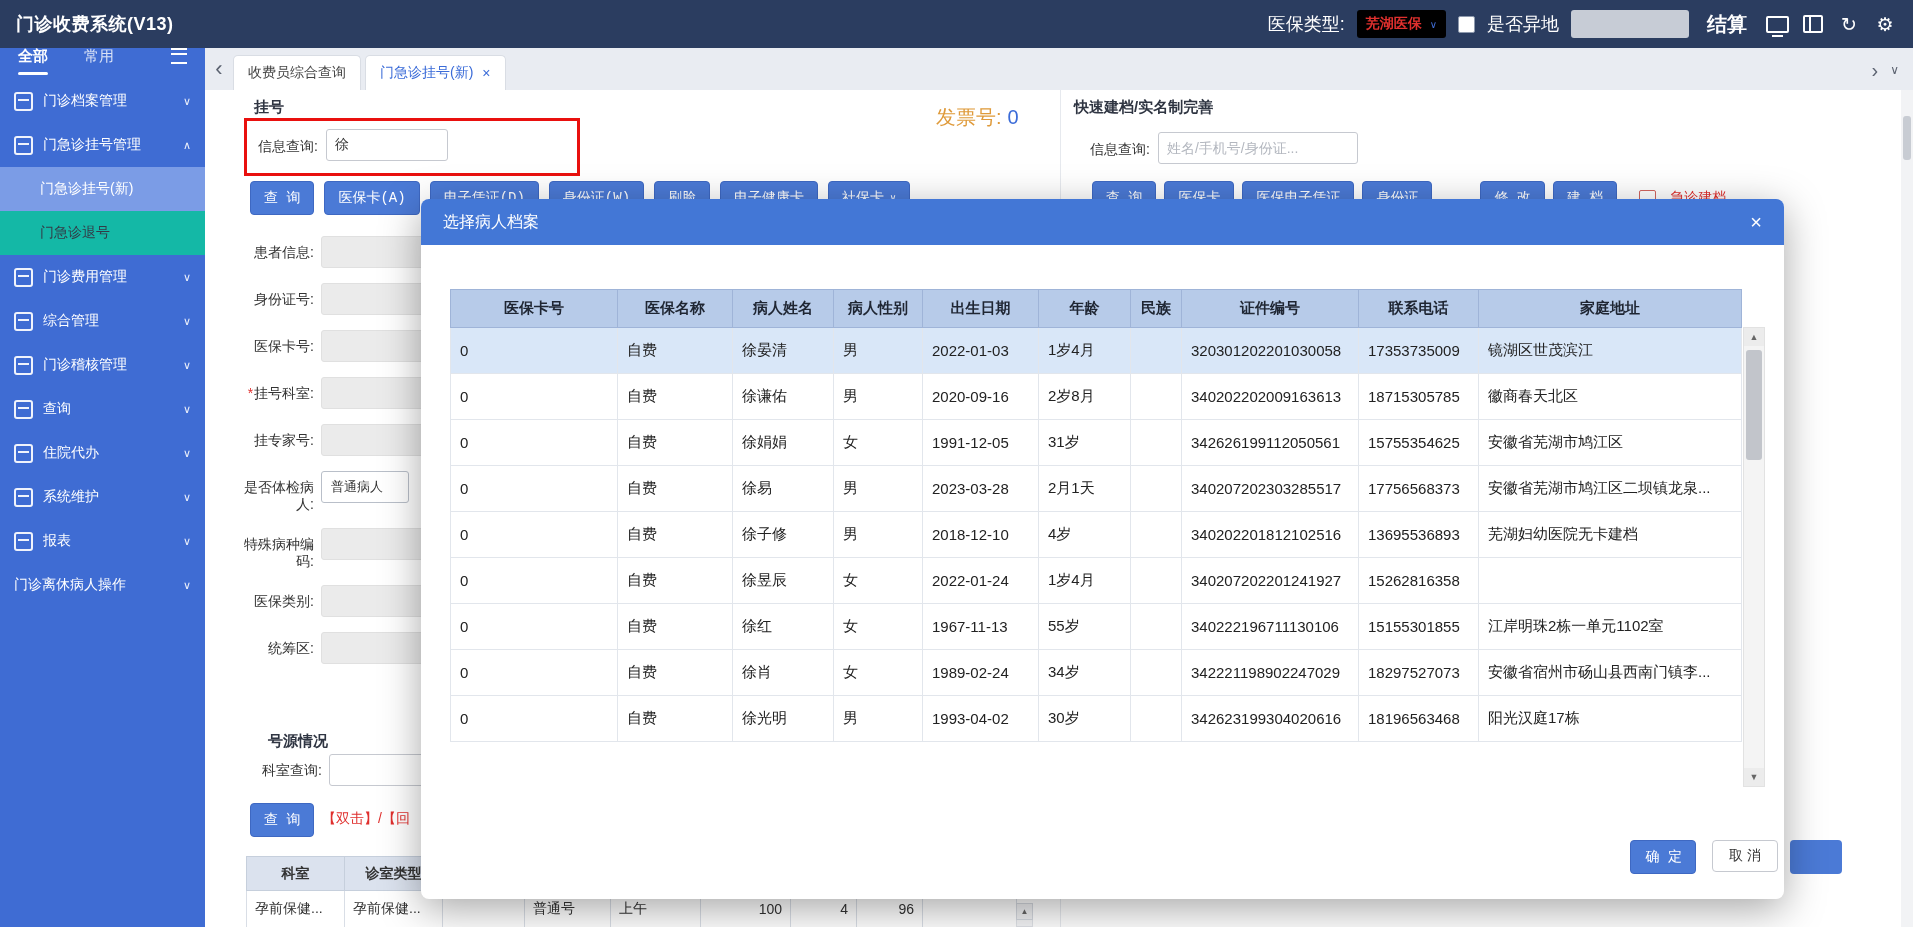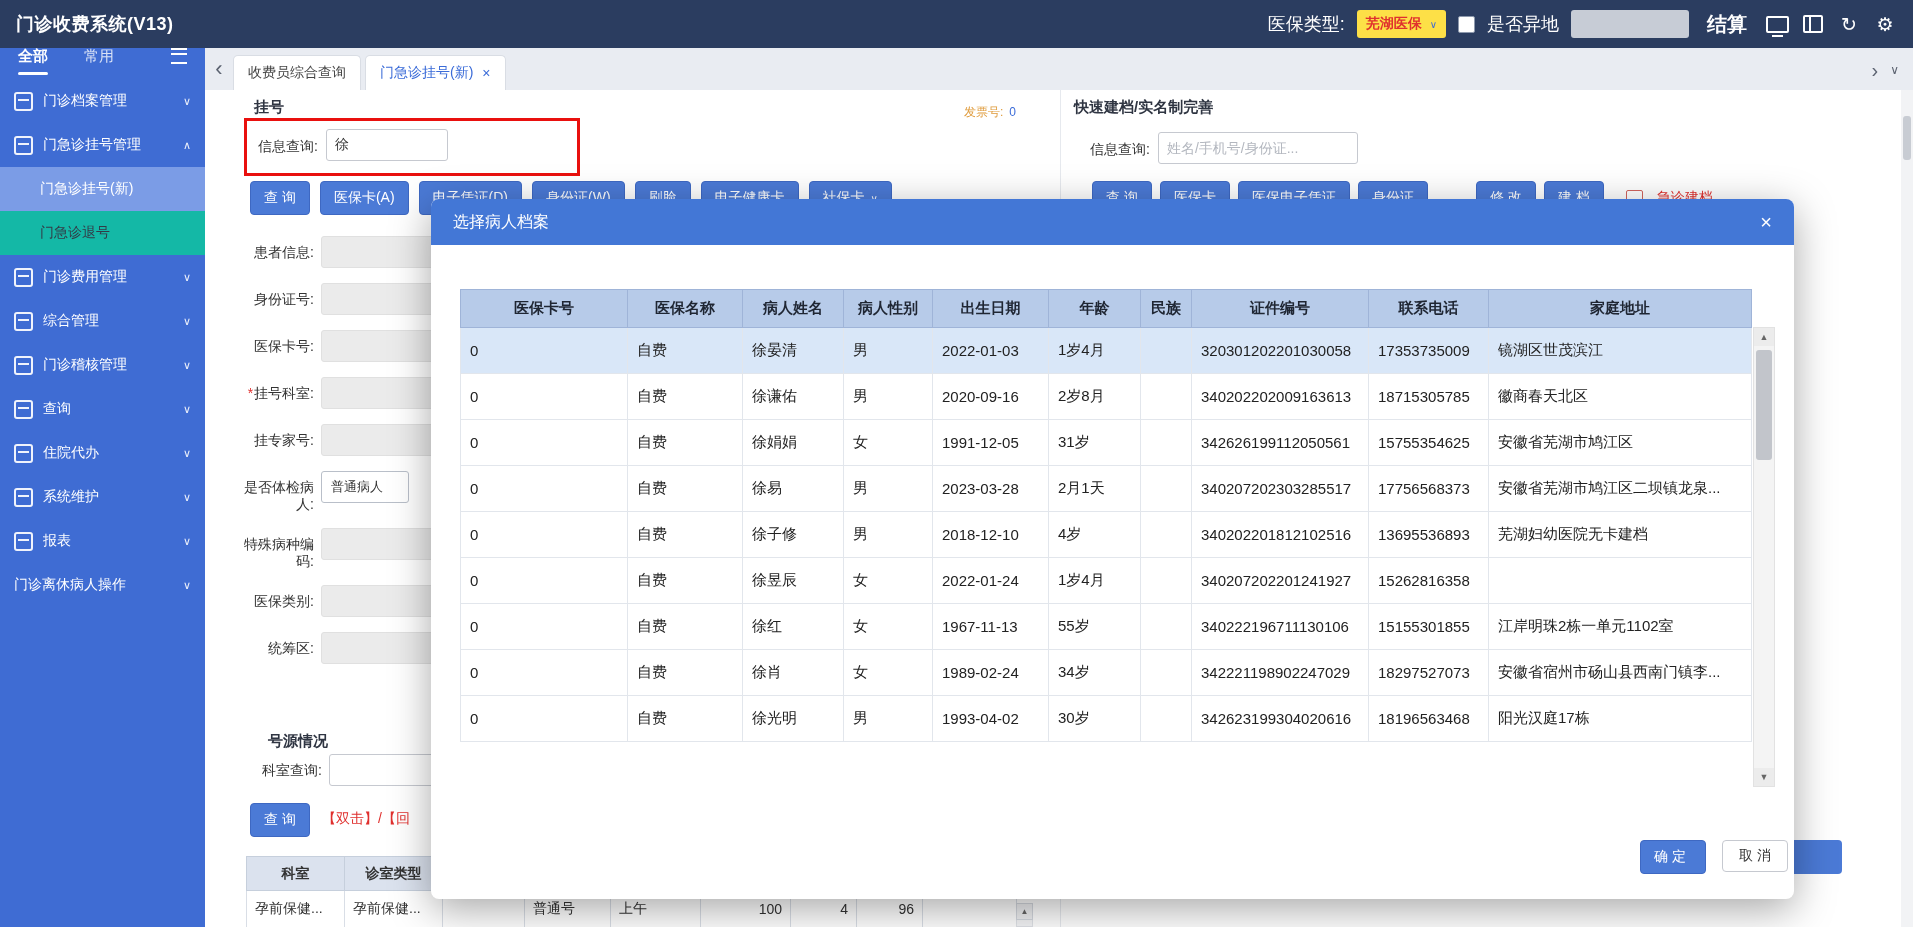--- a/index.html
+++ b/index.html
@@ -5,21 +5,21 @@
 html,body{margin:0;padding:0}
 body{width:1913px;height:927px;position:relative;overflow:hidden;background:#fff;
      font-family:"Liberation Sans","DejaVu Sans",sans-serif;color:#333}
 
 
 #topbar{position:absolute;left:0;top:0;right:0;height:48px;background:#2b3d60;display:flex;
         align-items:center;padding:0 16px;z-index:20;color:#fff;box-sizing:border-box}
 #app-title{font-size:18px;font-weight:bold;letter-spacing:.5px}
 #hdr-right{margin-left:auto;display:flex;align-items:center;gap:12px}
 .hdr-label{font-size:18px;color:#fff}
-#ins-dd{background:#fde047;height:28px;border-radius:3px;display:flex;align-items:center;gap:8px;
+#ins-dd{background:#000000;height:28px;border-radius:3px;display:flex;align-items:center;gap:8px;
         padding:0 9px;cursor:pointer}
 #ins-dd .val{color:#e0302e;font-size:14px;font-weight:bold}
 #ins-dd .arr{color:#3f6cd3;font-size:10px}
 #remote-cb{width:15px;height:15px;background:#fff;border:1px solid #8d99ad;border-radius:2px;
            display:inline-block;cursor:pointer}
 #hdr-input{width:118px;height:28px;background:#c7ccd6;border-radius:3px;cursor:text}
 #settle{background:none;border:none;color:#fff;font-size:20px;font-weight:bold;cursor:pointer;font-family:Liberation Mono, monospace}
 .hico{width:24px;height:24px;display:flex;align-items:center;justify-content:center;cursor:pointer}
 .ico-screen{width:19px;height:13px;border:2px solid #fff;border-radius:2px;position:relative;display:block}
 .ico-screen::after{content:"";position:absolute;left:4px;right:4px;bottom:-6px;height:2px;background:#fff}
@@ -56,31 +56,31 @@
      display:flex;align-items:center;padding:0 14px;font-size:14px;color:#444;margin-right:4px;cursor:pointer}
 .tab.active{color:#3a6bd8}
 .tab .close{margin-left:9px;color:#3a6bd8;font-size:14px}
 .ts-icons{margin-left:auto;display:flex;align-items:center;gap:12px;padding:0 14px 10px 0;color:#5b6270}
 .ts-icons .g1{font-size:20px;line-height:1;cursor:pointer}
 .ts-icons .g2{font-size:12px;line-height:1;cursor:pointer}
 
 
 .sec-title{position:absolute;font-weight:bold;font-size:15px;color:#2f3542}
 .btn{background:#4b7ad6;color:#fff;border:1px solid #3e68c2;border-radius:4px;height:30px;padding:16px 13px;
-     font-size:14px;display:inline-flex;align-items:center;justify-content:flex-start;cursor:pointer;
-     font-family:Liberation Sans, sans-serif;white-space:nowrap}
+     font-size:14px;display:inline-flex;align-items:center;justify-content:flex-end;cursor:pointer;
+     font-family:Liberation Mono, monospace;white-space:nowrap}
 .btn .arr{font-size:10px;margin-left:6px}
 .txtinput{background:#fff;border:1px solid #c6c9d0;border-radius:3px;height:32px;font-size:14px;
           padding:0 8px;font-family:inherit;color:#333;box-sizing:border-box}
 .txtinput::placeholder{color:#b3b7bf}
 .ghostinput{background:#ebebeb;border:1px solid #e0e0e0;border-radius:3px;height:32px;box-sizing:border-box}
 
 
 #reg-title{left:254px;top:98px}
-#invoice{position:absolute;left:964px;top:104px;font-size:12px}
+#invoice{position:absolute;left:936px;top:104px;font-size:20px}
 #invoice .lab{color:#df9a3a}
 #invoice .val{color:#3a6bd8;margin-left:6px}
 #query-row{position:absolute;left:258px;top:129px;display:flex;gap:8px}
 #query-row .ql{font-size:14px;line-height:34px;color:#333}
 #query-input{width:122px}
 #red-annotation{position:absolute;left:244px;top:118px;width:336px;height:58px;border:3px solid #e9100e;
                 z-index:6;pointer-events:none;box-sizing:border-box}
 #card-btns{position:absolute;left:250px;top:181px;display:flex;gap:10px;z-index:1}
 #regform{position:absolute;left:228px;top:236px;width:420px}
 .frow{display:flex;margin-bottom:15px}
@@ -120,21 +120,21 @@
        align-self:center;cursor:pointer}
 .em-label{color:#e0302e;font-size:14px;margin-left:6px;align-self:center;cursor:pointer;white-space:nowrap}
 #frag-btn{position:absolute;left:1790px;top:840px;width:52px;height:34px;background:#4b7ad6;
           border-radius:4px;z-index:1;cursor:pointer}
 
 
 #pagesb{position:absolute;right:0;top:90px;width:12px;bottom:0;background:#f2f3f5;z-index:12}
 #pagesb .thumb{position:absolute;top:26px;left:2px;right:2px;height:44px;background:#c8ccd3;border-radius:3px}
 
 
-#modal{position:absolute;left:431px;top:199px;width:1363px;height:700px;background:#fff;border-radius:8px;
+#modal{position:absolute;left:421px;top:199px;width:1363px;height:700px;background:#fff;border-radius:8px;
        box-shadow:0 10px 40px rgba(0,0,0,.35);z-index:10}
 .modal-head{height:46px;background:#4377d6;border-radius:8px 8px 0 0;display:flex;align-items:center;
             padding:0 22px;color:#fff;font-size:16px}
 .modal-close{margin-left:auto;font-size:20px;color:#fff;cursor:pointer;line-height:1}
 #ptable{position:absolute;left:29px;top:90px;width:1291px;border-collapse:collapse;table-layout:fixed;
         border:1px solid #c9d2e0}
 #ptable th{height:38px;background:#b7cbe9;font-size:15px;font-weight:bold;color:#1f2633;
            border:1px solid #9fb4d8;text-align:center;padding:0 4px;box-sizing:border-box}
 #ptable td{height:46px;font-size:15px;color:#222;border:1px solid #e2e6ec;padding:0 9px;
            white-space:nowrap;overflow:hidden;box-sizing:border-box}

